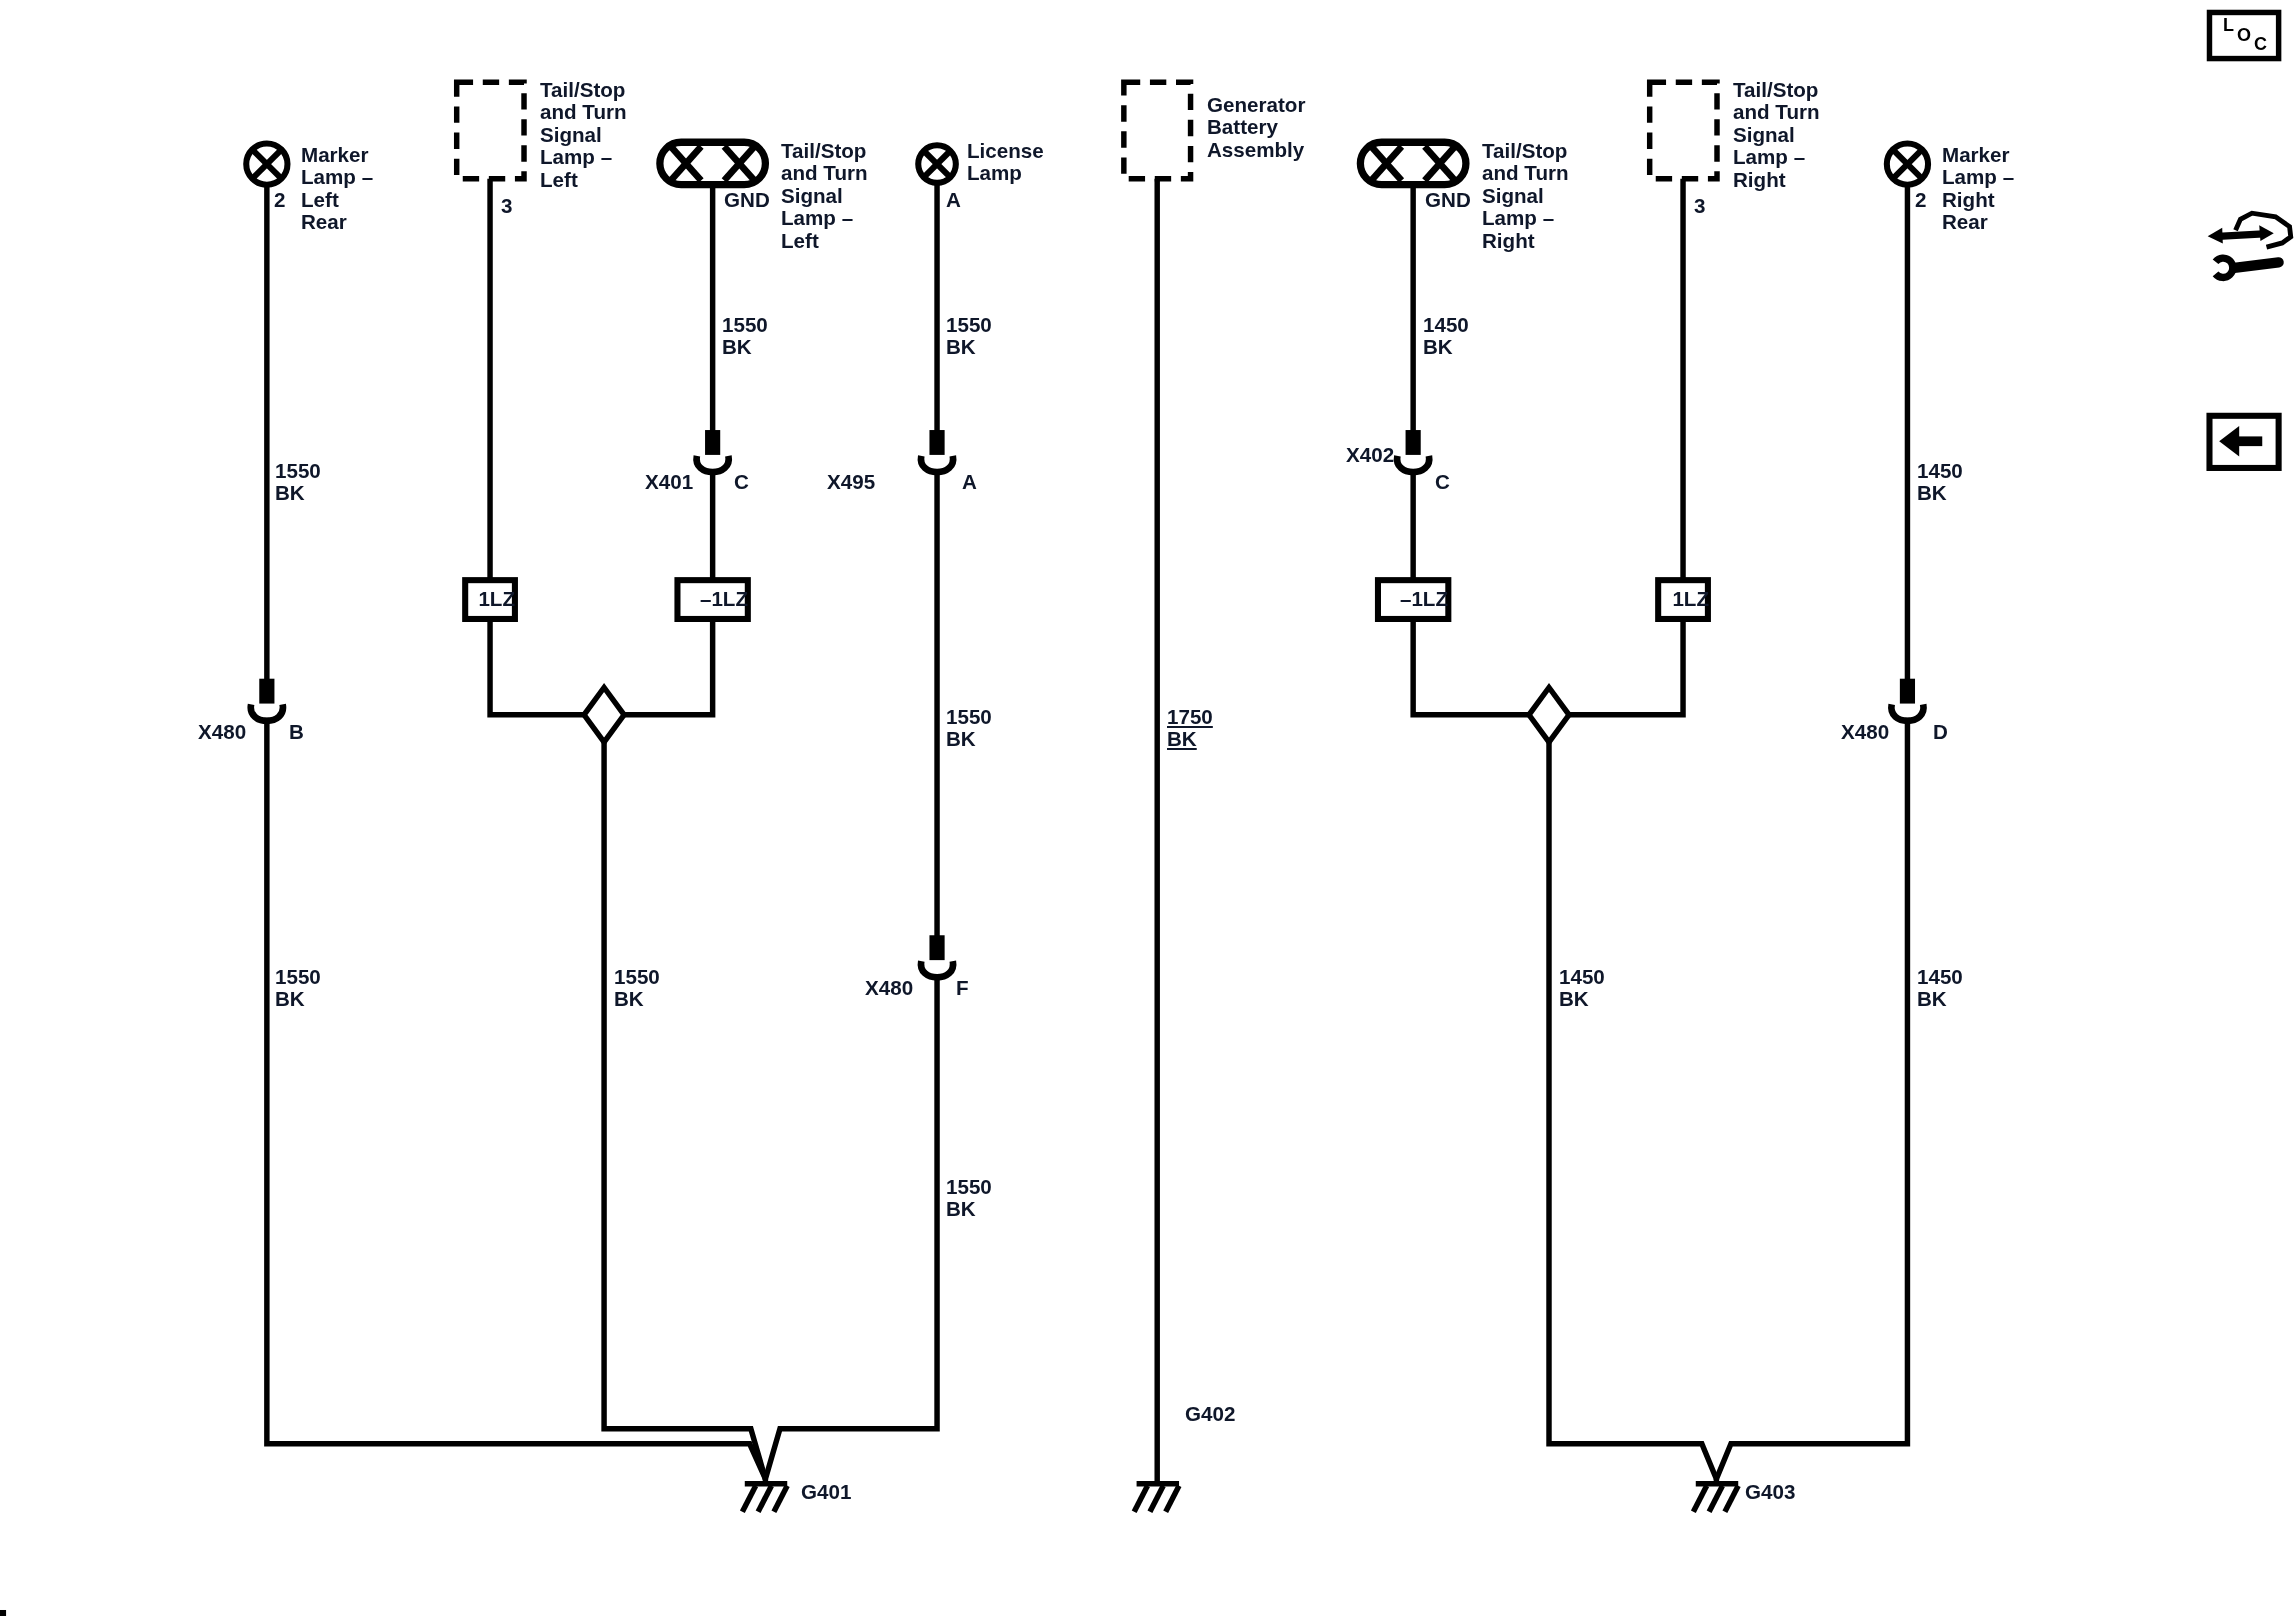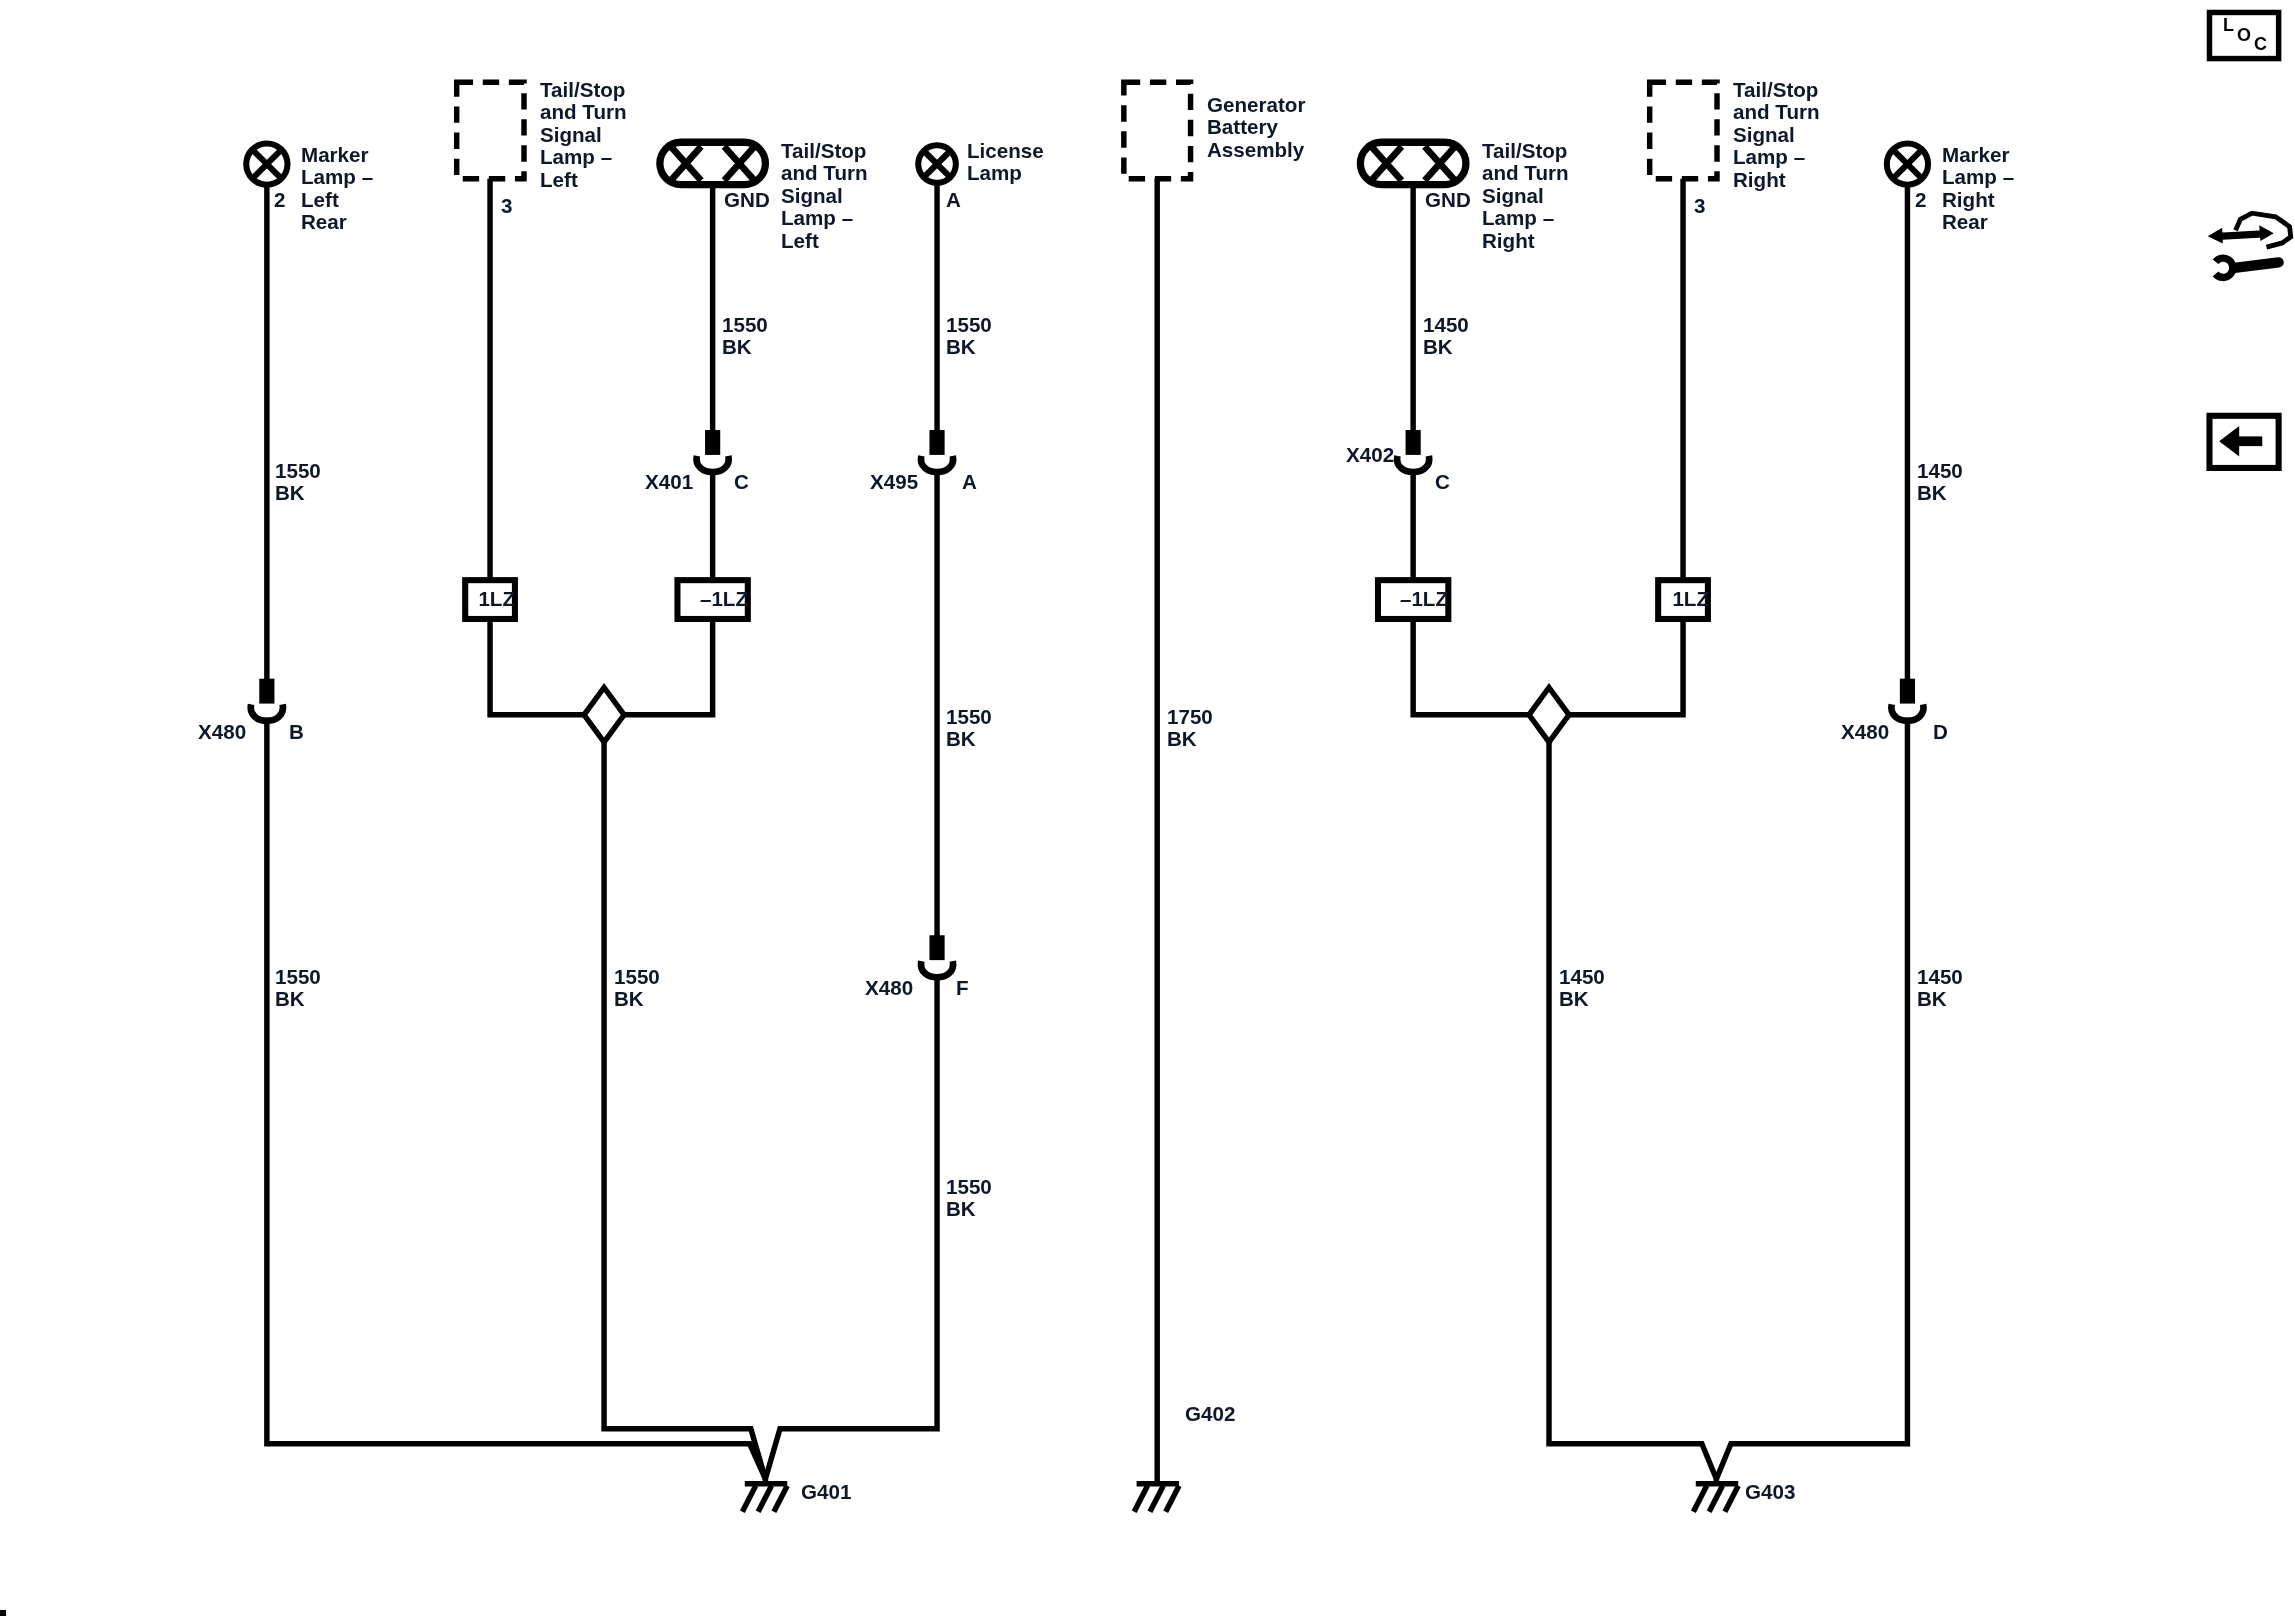--- a/index.html
+++ b/index.html
@@ -215,21 +215,21 @@
 
 <div class="t" style="left:1942px;top:144px;">Marker
 Lamp –
 Right
 Rear</div>
 <div class="t" style="left:1915px;top:189px;">2</div>
 
 <div class="t" style="left:645px;top:471px;">X401</div>
 <div class="t" style="left:734px;top:471px;">C</div>
 
-<div class="t" style="left:870px;top:471px;">X495</div>
+<div class="t" style="left:827px;top:471px;">X495</div>
 <div class="t" style="left:962px;top:471px;">A</div>
 
 <div class="t" style="left:1346px;top:444px;">X402</div>
 <div class="t" style="left:1435px;top:471px;">C</div>
 
 <div class="t" style="left:198px;top:721px;">X480</div>
 <div class="t" style="left:289px;top:721px;">B</div>
 
 <div class="t" style="left:865px;top:977px;">X480</div>
 <div class="t" style="left:956px;top:977px;">F</div>
@@ -244,21 +244,21 @@
 <div class="t" style="left:722px;top:314px;">1550
 BK</div>
 <div class="t" style="left:946px;top:314px;">1550
 BK</div>
 <div class="t" style="left:946px;top:706px;">1550
 BK</div>
 <div class="t" style="left:946px;top:1176px;">1550
 BK</div>
 <div class="t" style="left:614px;top:966px;">1550
 BK</div>
-<div class="t" style="left:1167px;top:706px;">1750
+<div class="t" style="left:1167px;top:706px;text-decoration:underline;">1750
 BK</div>
 <div class="t" style="left:1423px;top:314px;">1450
 BK</div>
 <div class="t" style="left:1559px;top:966px;">1450
 BK</div>
 <div class="t" style="left:1917px;top:460px;">1450
 BK</div>
 <div class="t" style="left:1917px;top:966px;">1450
 BK</div>
 

